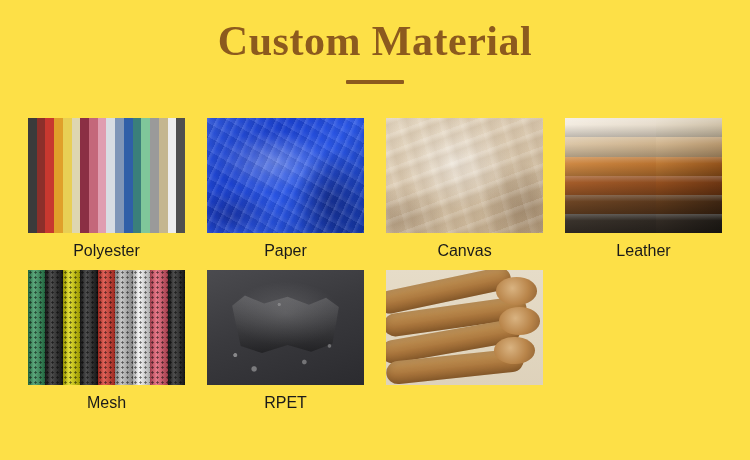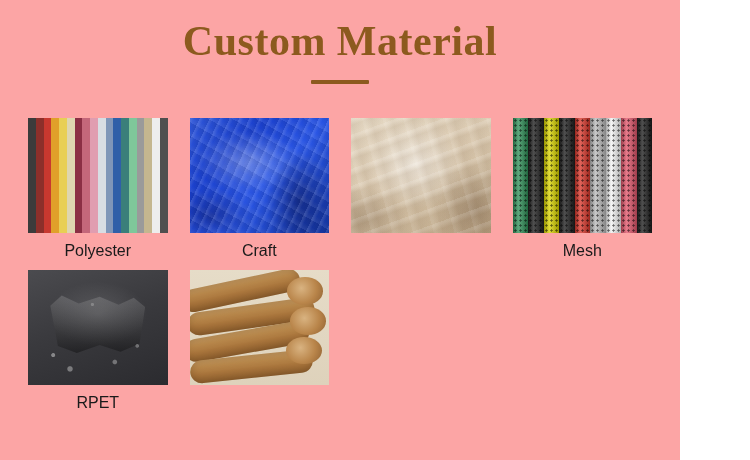--- a/index.html
+++ b/index.html
@@ -8,23 +8,23 @@
     background: #ffffff;
   }
   body {
     width: 750px;
     height: 460px;
     font-family: "Liberation Sans", sans-serif;
     overflow: hidden;
   }
   .page {
     position: relative;
-    width: 680px;
+    width: 750px;
     height: 460px;
-    background: #fca5a5;
+    background: #fde047;
     box-sizing: border-box;
   }
   .title {
     text-align: center;
     font-family: "Liberation Serif", serif;
     font-size: 42px;
     font-weight: 700;
     color: #8c5a1e;
     letter-spacing: 0.5px;
     padding-top: 18px;
@@ -281,27 +281,51 @@
         <div class="strip" style="background:#9a9a9a"></div>
         <div class="strip" style="background:#c4b68f"></div>
         <div class="strip" style="background:#ededed"></div>
         <div class="strip" style="background:#4f4f4f"></div>
       </div>
       <div class="caption">Polyester</div>
     </div>
 
     <div class="cell">
       <div class="thumb nylon"></div>
-      <div class="caption">Craft</div>
+      <div class="caption">Paper</div>
     </div>
 
     <div class="cell">
       <div class="thumb canvas-sw"></div>
-    </div>
-
+      <div class="caption">Canvas</div>
+    </div>
+
+    <div class="cell">
+      <div class="thumb leather">
+        <div class="band" style="background:linear-gradient(100deg,#f3ece1,#ddd0bc)">
+            <div class="roll-end" style="background:linear-gradient(115deg,#e6dccb,#cdbfa6)"></div>
+          </div>
+        <div class="band" style="background:linear-gradient(100deg,#dcc7a8,#c2a277)">
+            <div class="roll-end" style="background:linear-gradient(115deg,#d3b892,#b3936a)"></div>
+          </div>
+        <div class="band" style="background:linear-gradient(100deg,#cf8a45,#a8601f)">
+            <div class="roll-end" style="background:linear-gradient(115deg,#c07b36,#8e4f19)"></div>
+          </div>
+        <div class="band" style="background:linear-gradient(100deg,#a55d2a,#7b3f17)">
+            <div class="roll-end" style="background:linear-gradient(115deg,#95501f,#6a3412)"></div>
+          </div>
+        <div class="band" style="background:linear-gradient(100deg,#6d4524,#4a2d16)">
+            <div class="roll-end" style="background:linear-gradient(115deg,#5e3a1c,#3a2311)"></div>
+          </div>
+        <div class="band" style="background:linear-gradient(100deg,#3a332c,#241f1a)">
+            <div class="roll-end" style="background:linear-gradient(115deg,#332c25,#1c1814)"></div>
+          </div>
+      </div>
+      <div class="caption">Leather</div>
+    </div>
 
     <div class="cell">
       <div class="thumb mesh">
         <div class="mstrip" style="background:#2f8f58">
             <div class="sheen"></div>
           </div>
         <div class="mstrip" style="background:#1d1d1d">
             <div class="sheen"></div>
           </div>
         <div class="mstrip" style="background:#d9d400">

